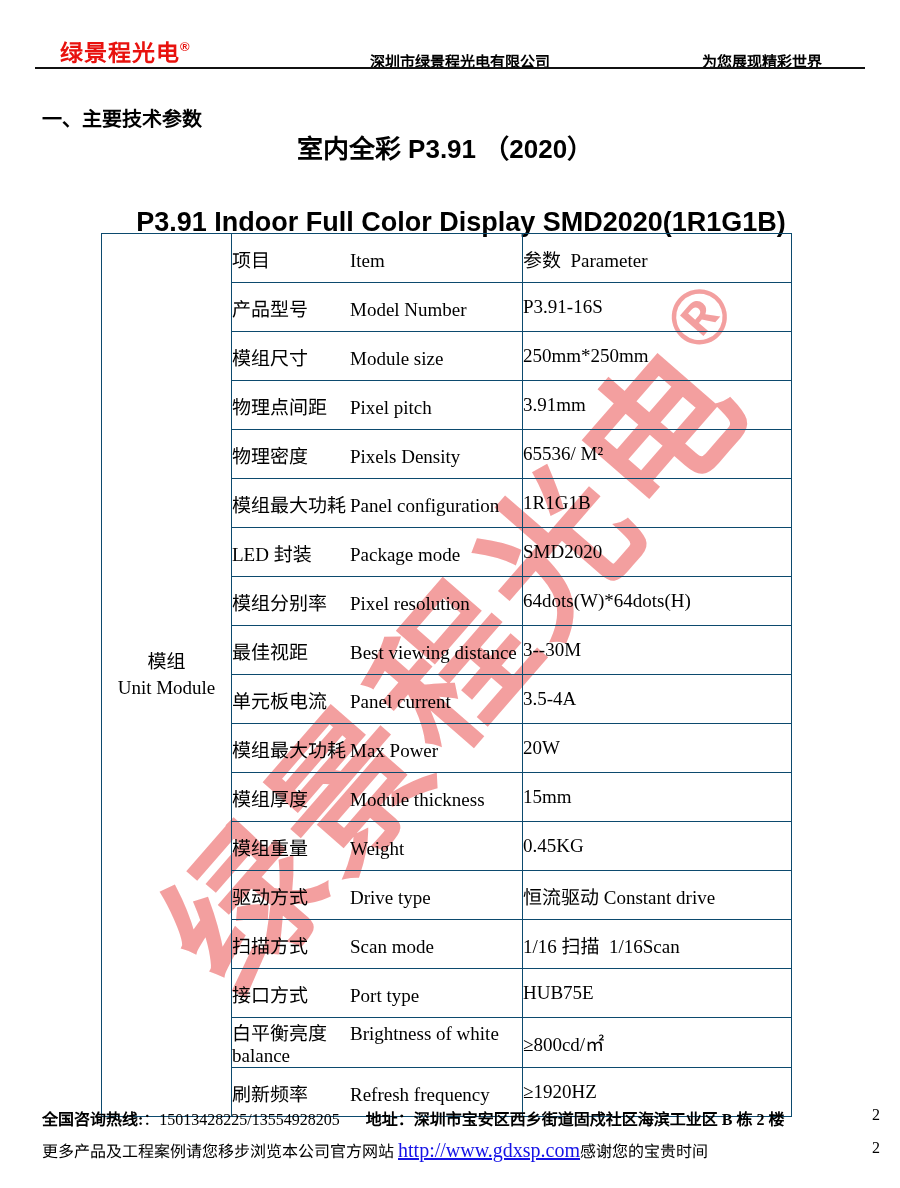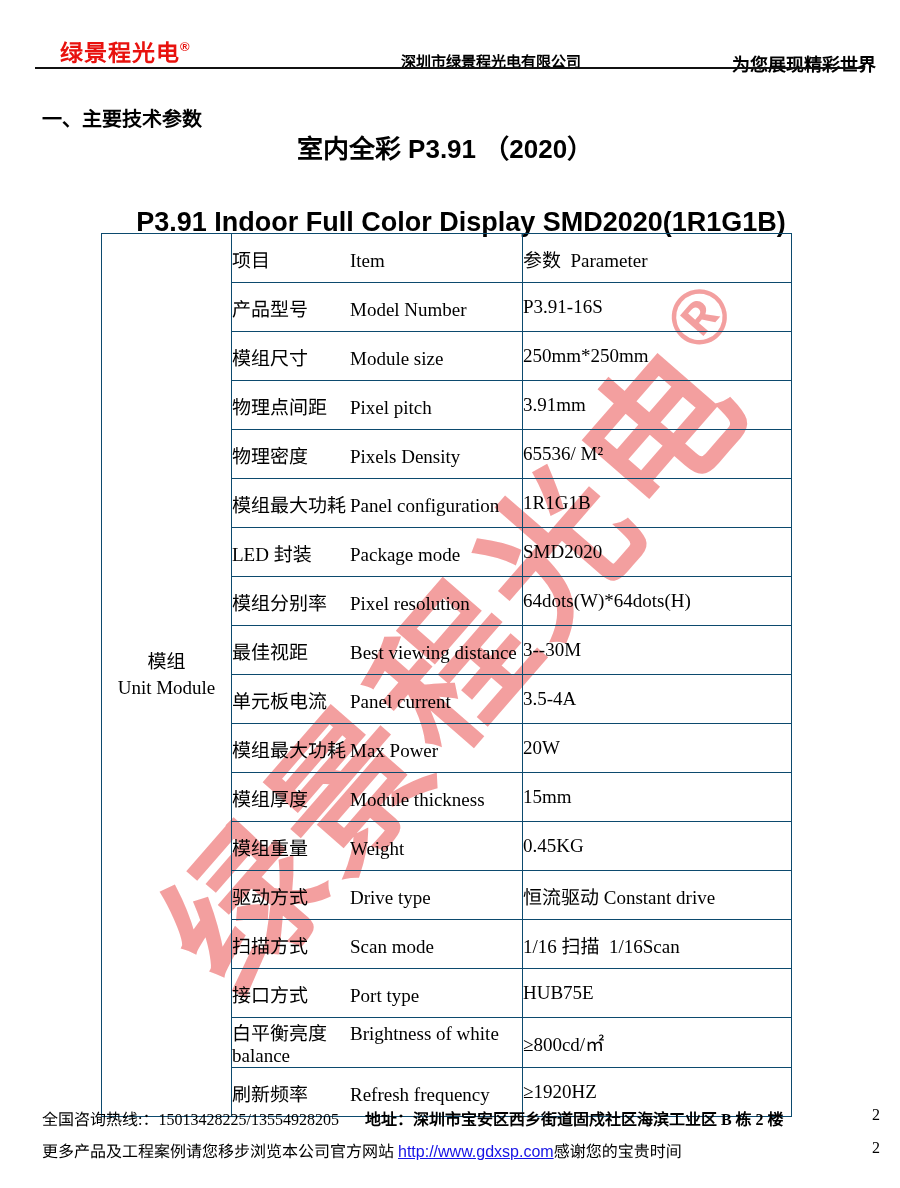--- a/index.html
+++ b/index.html
@@ -43,25 +43,25 @@
   .logo {
     position: absolute; left: 60px; top: 33px;
     font-family: "Liberation Sans", sans-serif;
     font-weight: bold; font-size: 23px; line-height: 28px;
     color: #e8120e; letter-spacing: 1px;
     white-space: nowrap;
   }
   .logo sup { font-size: 13px; vertical-align: 10px; letter-spacing: 0; }
   .header-company {
     position: absolute; left: 370px; top: 50px;
-    font-size: 15px; font-weight: bold; white-space: nowrap; margin-left: 31px;
+    font-size: 15px; font-weight: bold; white-space: nowrap;
   }
   .header-slogan {
-    position: absolute; left: 732px; top: 50px;
-    font-size: 18px; font-weight: bold; white-space: nowrap;
+    position: absolute; left: 702px; top: 50px;
+    font-size: 15px; font-weight: bold; white-space: nowrap;
   }
   .header-rule {
     position: absolute; left: 35px; top: 67px;
     width: 830px; height: 2px; background: #111;
   }
 
   
   .section-title {
     position: absolute; left: 42px; top: 103px;
     font-size: 20px; font-weight: bold; white-space: nowrap;
@@ -104,29 +104,29 @@
   td.item-cell { padding-left: 8px; padding-right: 4px; }
   td.item-cell .zh { display: inline-block; min-width: 118px; }
   td.item-cell .en { }
   td.value-cell { padding-left: 10px; white-space: pre-wrap; }
 
   
   .footer-line1 {
     position: absolute; left: 42px; top: 1106px;
     font-size: 16px; white-space: nowrap;
   }
-  .footer-line1 .hot-label { font-weight: normal; }
+  .footer-line1 .hot-label { font-weight: bold; }
   .footer-line1 .addr { margin-left: 26px; font-weight: bold; }
   .footer-line2 {
     position: absolute; left: 42px; top: 1138px;
     font-size: 16px; white-space: nowrap;
   }
   .footer-line2 .url {
-    font-family: Liberation Sans, sans-serif;
-    font-size: 16px;
+    font-family: Liberation Serif, serif;
+    font-size: 20px;
     color: #1512e6;
     text-decoration: underline;
     margin-left: 4px;
   }
   .footer-line2 .thanks { }
   .page-num-1 { position: absolute; left: 872px; top: 1106px; font-size: 16px; }
   .page-num-2 { position: absolute; left: 872px; top: 1139px; font-size: 16px; }
 </style>
 </head>
 <body>

